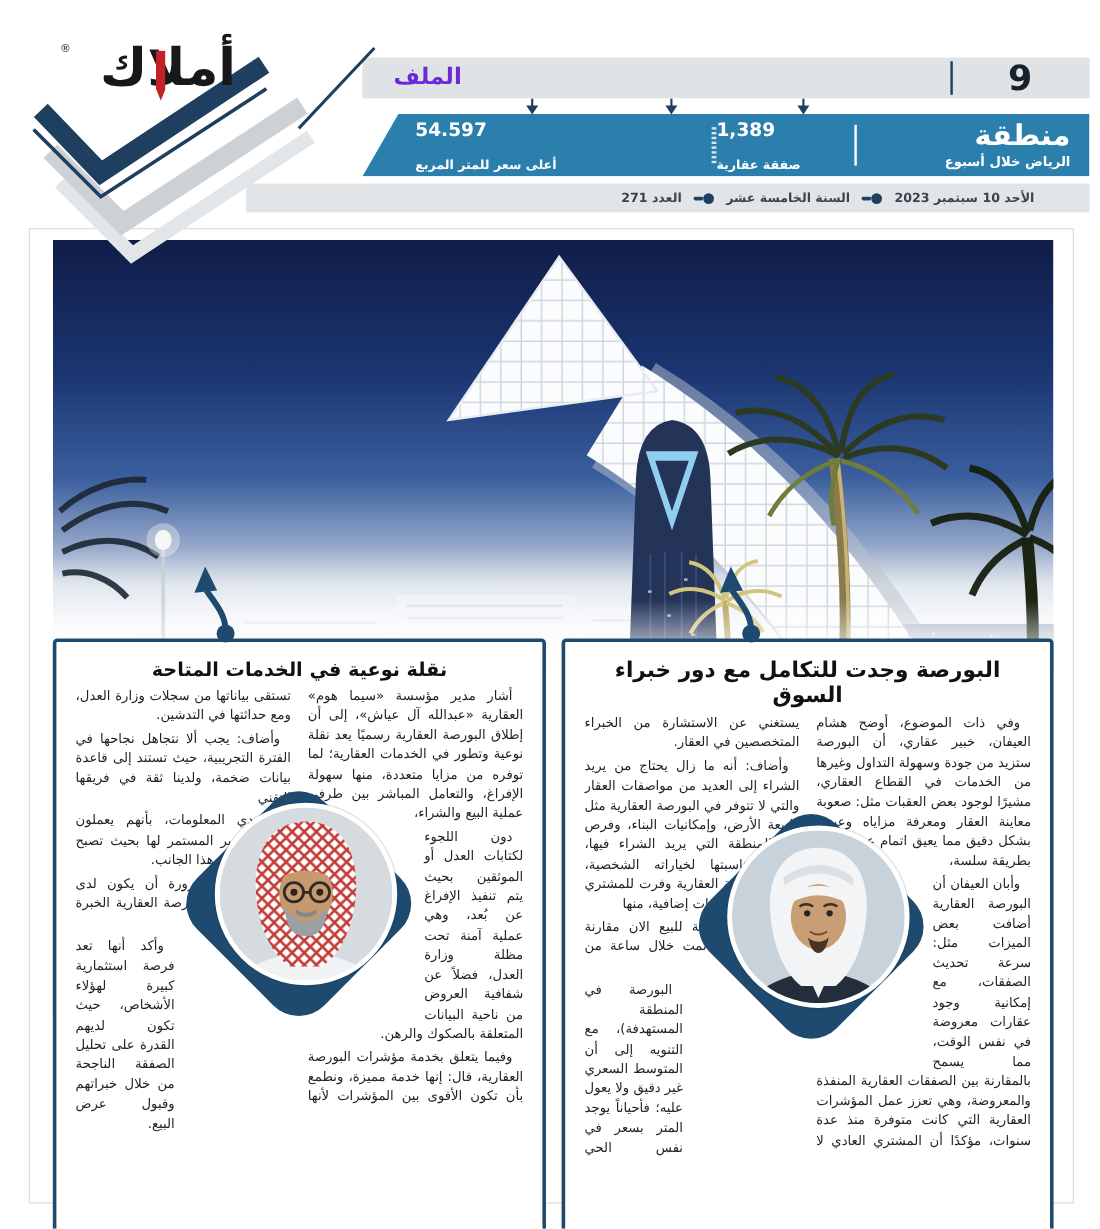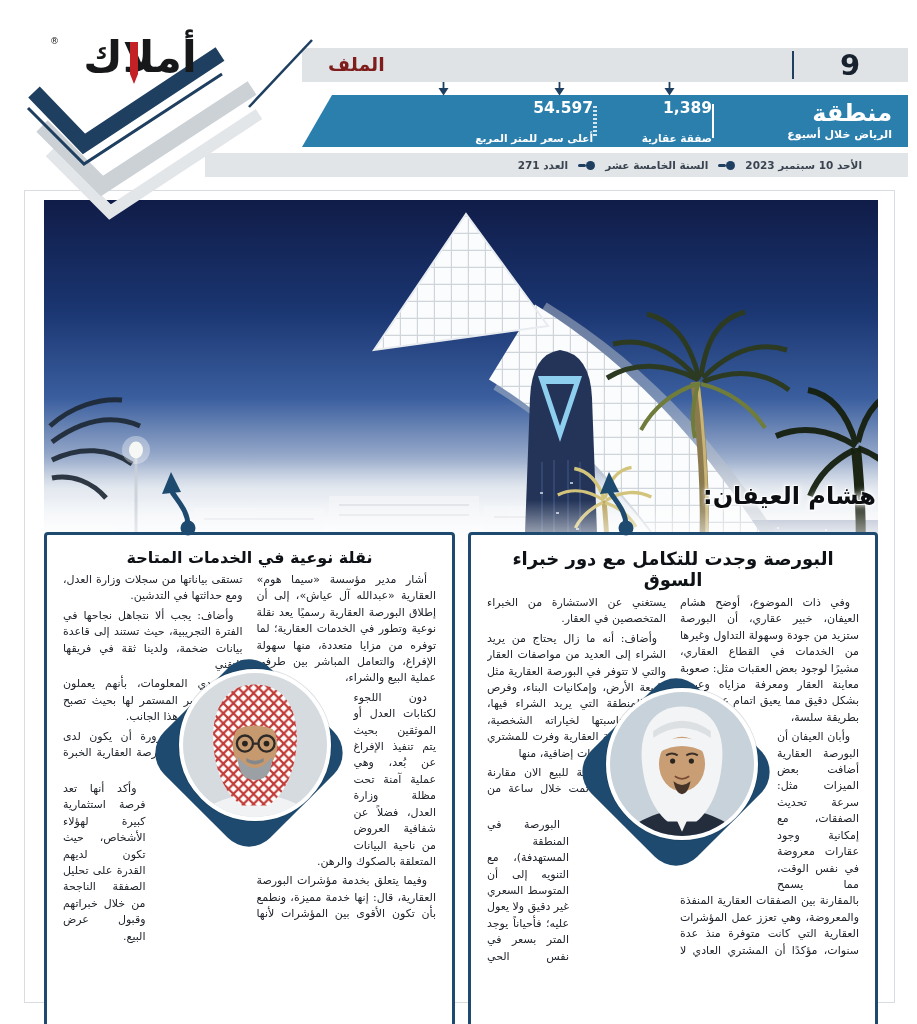--- a/index.html
+++ b/index.html
@@ -1,36 +1,36 @@
 <!DOCTYPE html>
 <html lang="ar"><head>
 <meta charset="utf-8">
 <style>
   * { box-sizing: border-box; margin:0; padding:0; }
   body { background:#ffffff; font-family:"DejaVu Sans", sans-serif; }
   .page { position:relative; width:917px; height:1024px; background:#fff; overflow:hidden; margin:0 auto; }
 
   
   .section-bar { position:absolute; left:302px; top:48px; width:606px; height:34px; background:#dfe3e6; }
-  .section-title { position:absolute; left:26px; top:5px; font-size:19px; font-weight:700; color:#7f1d1d; direction:rtl; }
+  .section-title { position:absolute; left:26px; top:5px; font-size:19px; font-weight:700; color:#6d28d9; direction:rtl; }
   .pnum-sep { position:absolute; left:490px; top:3px; width:2px; height:28px; background:#1e3f5f; }
   .page-number { position:absolute; left:508px; top:0px; width:80px; text-align:center; font-size:29px; font-weight:700; color:#18222e; }
 
   .logo { position:absolute; left:24px; top:34px; width:340px; height:186px; z-index:5; }
   .logo-word { position:absolute; left:32px; top:2px; width:168px; text-align:center; font-size:43px; font-weight:700; color:#17181a; direction:rtl; line-height:1; }
   .logo-red-stroke { position:absolute; left:106px; top:8px; width:8px; height:42px; background:#c42127; clip-path:polygon(0 0,100% 0,100% 76%,50% 100%,0 76%); }
   .logo-tm { position:absolute; left:26px; top:2px; font-size:9px; color:#17181a; }
 
   
   .stats-bar { position:absolute; left:302px; top:95px; width:606px; height:52px; background:#2b7fad; clip-path:polygon(30px 0,100% 0,100% 100%,0 100%); direction:rtl; display:flex; align-items:center; color:#fff; }
   .region { width:194px; padding-right:16px; text-align:right; }
   .region-title { font-size:24px; font-weight:700; line-height:1.05; }
   .region-sub { font-size:11px; font-weight:700; margin-top:1px; }
   .vline { width:2px; height:34px; background:#ffffff; }
-  .stat { text-align:right; padding-top:2px; }
+  .stat { text-align:left; padding-top:2px; }
   .stat-a { width:115px; } .stat-b { width:117px; } .stat-c { flex:1; padding-left:44px; }
   .stat-top { font-size:15.5px; font-weight:700; line-height:1.15; }
   .stat-bottom { font-size:10.5px; font-weight:700; margin-top:15px; }
   .dotline { width:0; height:30px; border-left:2px dotted rgba(255,255,255,.8); }
   .down-arrow { position:absolute; width:13px; height:14px; z-index:4; }
   .down-arrow svg { display:block; }
 
   
   .date-bar { position:absolute; left:205px; top:153px; width:703px; height:24px; background:#e2e5e8; direction:rtl; display:flex; align-items:center; padding-right:46px; gap:10px; font-size:10.5px; font-weight:700; color:#3a4450; }
   .dotdash { display:flex; align-items:center; }
@@ -269,21 +269,20 @@
             <path d="M0,6 C-10,-28 -26,-44 -48,-48"></path>
           <path d="M2,4 C10,-30 26,-44 48,-48"></path>
             <path d="M2,10 C24,18 42,34 52,54"></path>
           <path d="M-2,12 C-22,22 -38,38 -46,58"></path>
         </g>
       </g>
       <rect y="300" width="834" height="60" fill="url(#haze)"></rect>
     </svg>
   </div>
 
-  <div class="speaker speaker-right">هشام العيفان:</div>
 
   <svg class="connector connector-right" width="56" height="68" viewBox="0 0 56 68">
     <path d="M40,58 C40,44 32,36 24,24" stroke="#1d4a6e" stroke-width="5" fill="none"></path>
     <polygon points="14,26 23,4 33,24" fill="#1d4a6e"></polygon>
     <circle cx="40" cy="60" r="7.5" fill="#1d4a6e"></circle>
   </svg>
   <svg class="connector connector-left" width="56" height="68" viewBox="0 0 56 68">
     <path d="M40,58 C40,44 32,36 24,24" stroke="#1d4a6e" stroke-width="5" fill="none"></path>
     <polygon points="14,26 23,4 33,24" fill="#1d4a6e"></polygon>
     <circle cx="40" cy="60" r="7.5" fill="#1d4a6e"></circle>

